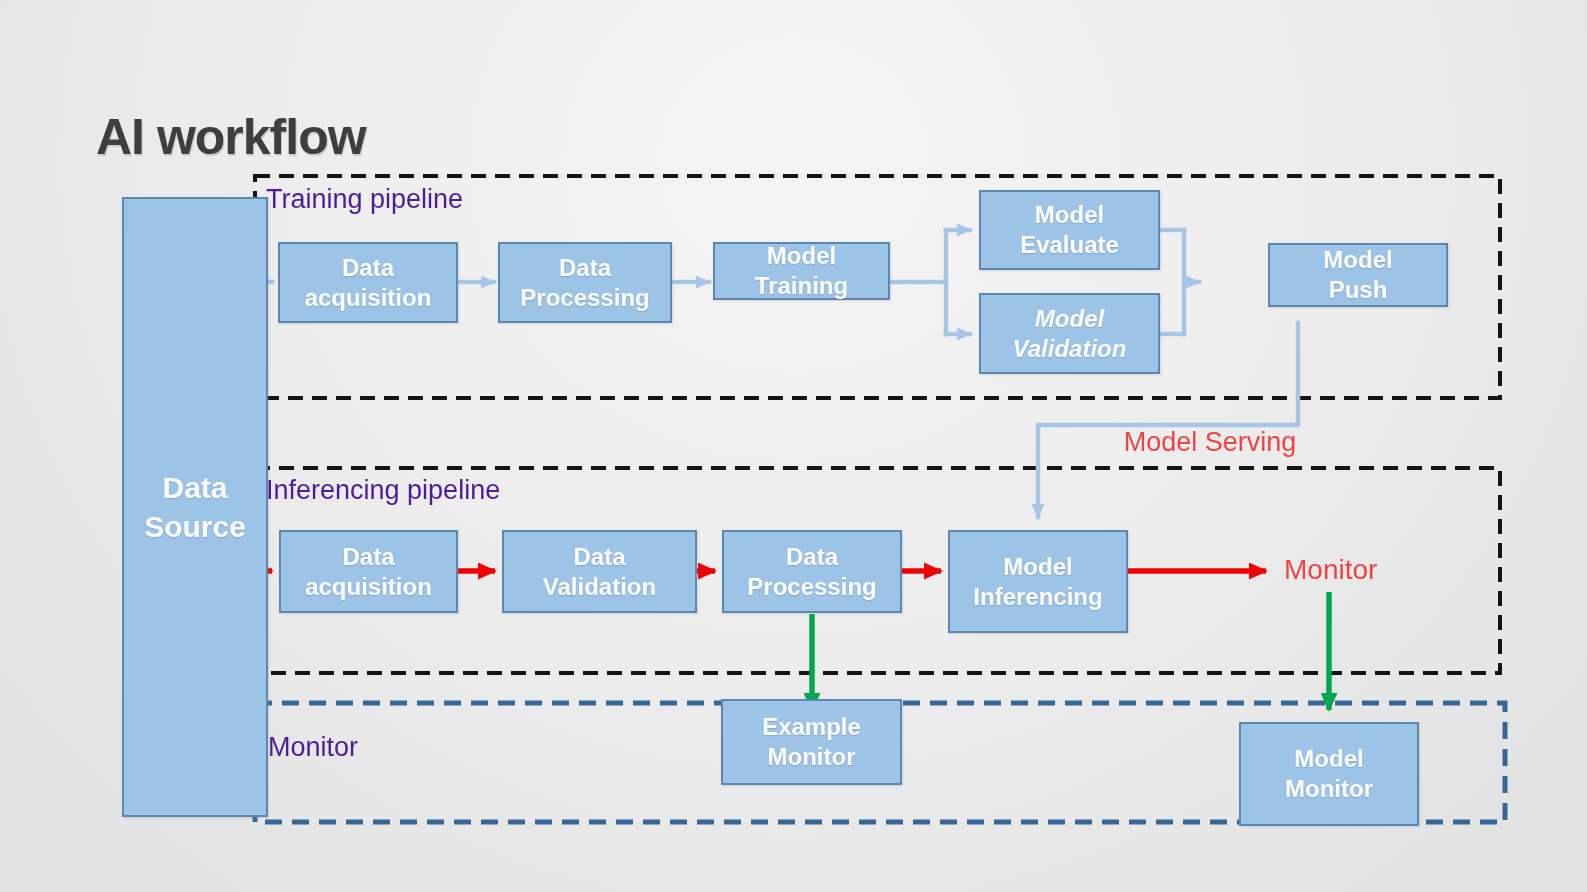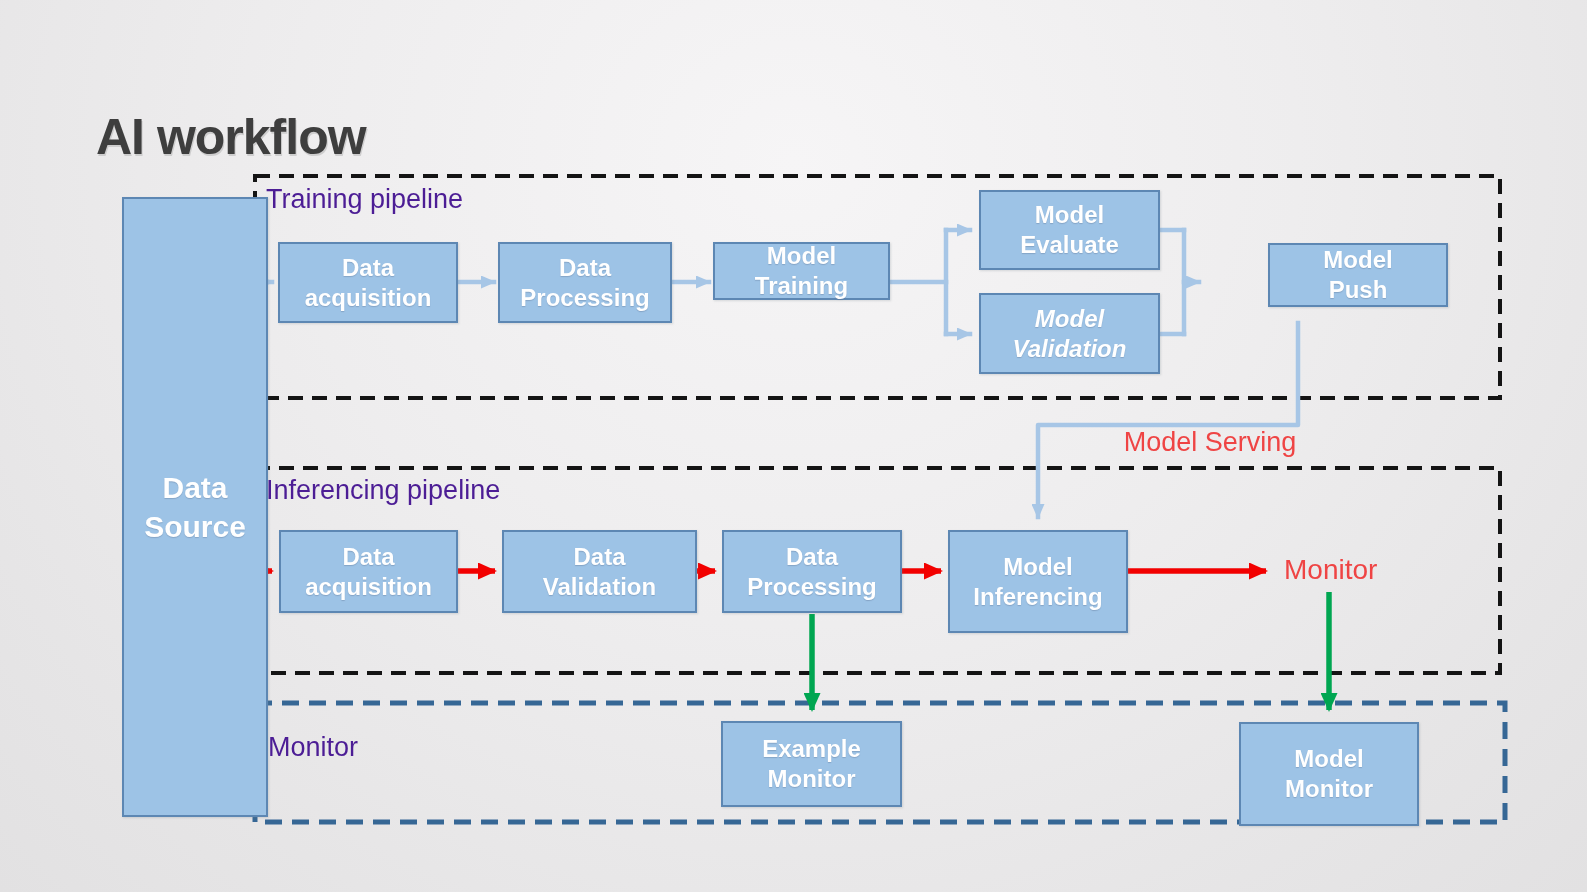--- a/index.html
+++ b/index.html
@@ -99,16 +99,16 @@
   <div class="node" style="left:713px;top:242px;width:177px;height:58px;">Model Training</div>
   <div class="node" style="left:979px;top:190px;width:181px;height:80px;">Model Evaluate</div>
   <div class="node" style="left:979px;top:293px;width:181px;height:81px;font-style:italic;">Model Validation</div>
   <div class="node" style="left:1268px;top:243px;width:180px;height:64px;">Model Push</div>
 
   <div class="node" style="left:279px;top:530px;width:179px;height:83px;">Data acquisition</div>
   <div class="node" style="left:502px;top:530px;width:195px;height:83px;">Data Validation</div>
   <div class="node" style="left:722px;top:530px;width:180px;height:83px;">Data Processing</div>
   <div class="node" style="left:948px;top:530px;width:180px;height:103px;">Model Inferencing</div>
 
-  <div class="node" style="left:721px;top:721px;width:181px;height:86px;">Example Monitor</div>
+  <div class="node" style="left:721px;top:699px;width:181px;height:86px;">Example Monitor</div>
   <div class="node" style="left:1239px;top:722px;width:180px;height:104px;">Model Monitor</div>
 
 </div>
 
 </body></html>

